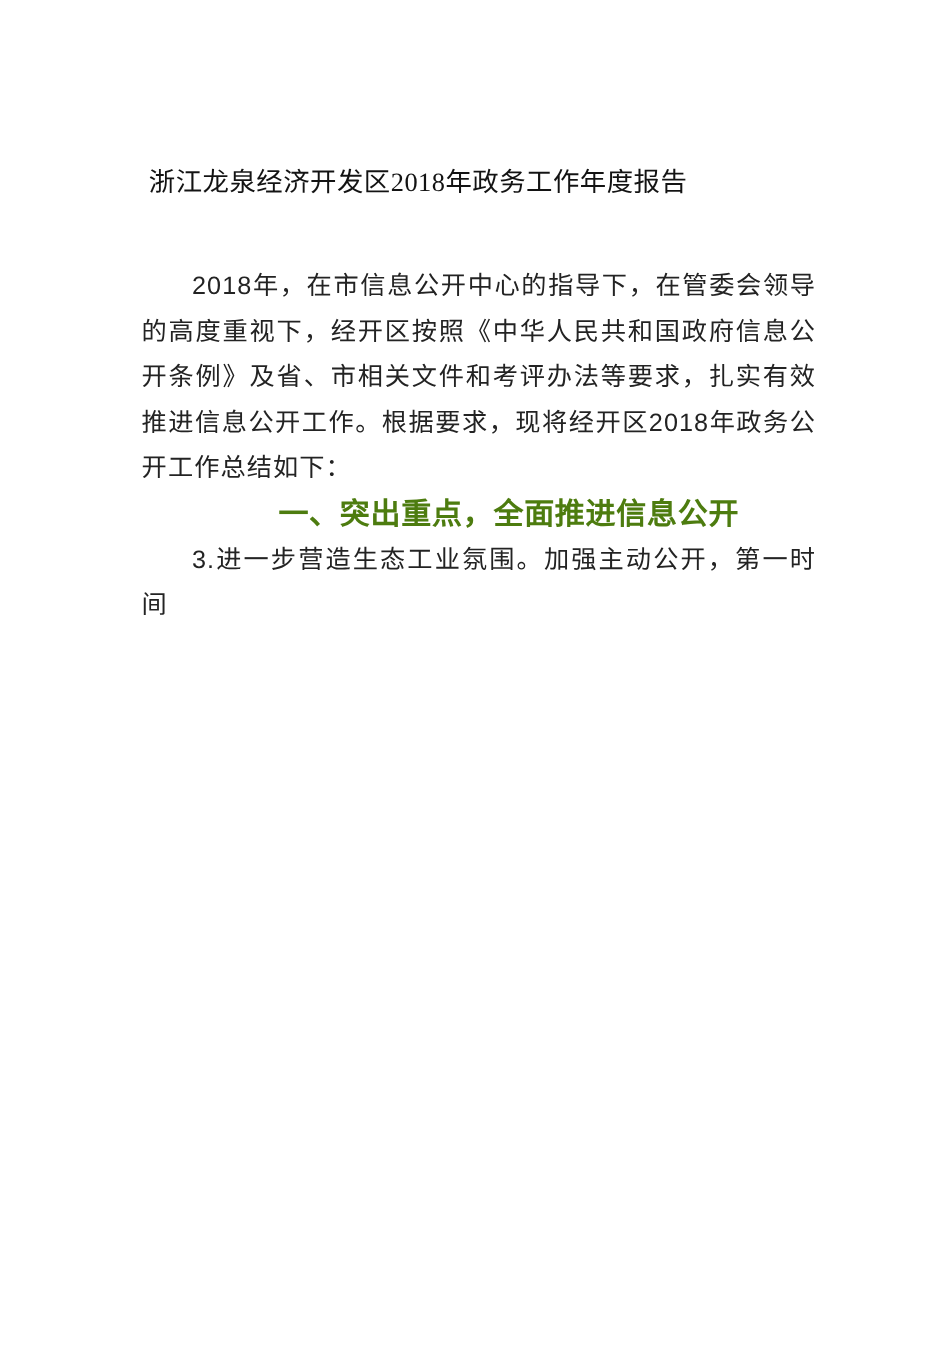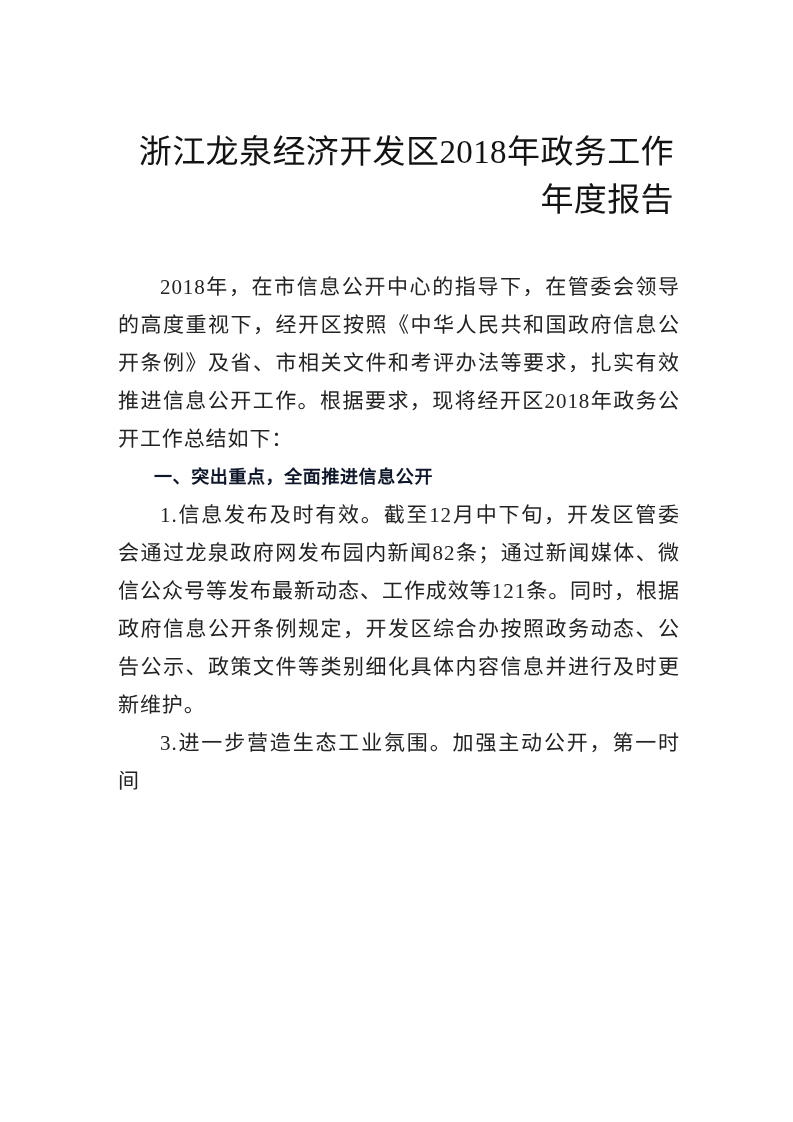--- a/index.html
+++ b/index.html
@@ -31,74 +31,74 @@
   .content {
     position: absolute;
     left: 118px;
     top: 128px;
     width: 562px;
   }
 
   
   .doc-title {
     font-family: "Liberation Serif", "DejaVu Serif", serif;
-    font-size: 33px;
+    font-size: 22px;
     line-height: 48px;
-    text-align: right;
+    text-align: left;
     font-weight: 400;
     letter-spacing: 0.4px;
     color: #131313;
     margin: 0 0 0 0;
     padding: 0 6px;
   }
 
   .title-spacer {
     height: 44px;
   }
 
   
   .para {
-    font-family: Liberation Serif, serif;
+    font-family: Liberation Sans, sans-serif;
     font-size: 21px;
     line-height: 38px;
     text-align: justify;
     text-justify: inter-ideograph;
     text-indent: 2em;
     margin: 0;
     color: #232323;
     letter-spacing: 0.9px;
     word-break: break-all;
   }
 
   
   .section-heading {
     font-family: "Liberation Sans", "DejaVu Sans", sans-serif;
-    font-size: 18px;
+    font-size: 25px;
     line-height: 38px;
     font-weight: 700;
     text-indent: 2em;
     margin: 0;
-    color: #0f172a;
+    color: #4d7c0f;
     letter-spacing: 0.6px;
+    text-align: center;
   }
 </style>
 </head>
 <body>
 
 <div class="page">
   <div class="content">
 
     <h1 class="doc-title">浙江龙泉经济开发区2018年政务工作年度报告</h1>
 
     <div class="title-spacer"></div>
 
     <p class="para">2018年，在市信息公开中心的指导下，在管委会领导的高度重视下，经开区按照《中华人民共和国政府信息公开条例》及省、市相关文件和考评办法等要求，扎实有效推进信息公开工作。根据要求，现将经开区2018年政务公开工作总结如下：</p>
 
     <p class="section-heading">一、突出重点，全面推进信息公开</p>
 
 
-    <p class="para">1.信息发布及时有效。截至12月中下旬，开发区管委会通过龙泉政府网发布园内新闻82条；通过新闻媒体、微信公众号等发布最新动态、工作成效等121条。同时，根据政府信息公开条例规定，开发区综合办按照政务动态、公告公示、政策文件等类别细化具体内容信息并进行及时更新维护。</p>
 
 
     <p class="para">3.进一步营造生态工业氛围。加强主动公开，第一时间</p>
 
   </div>
 </div>
 
 </body></html>

